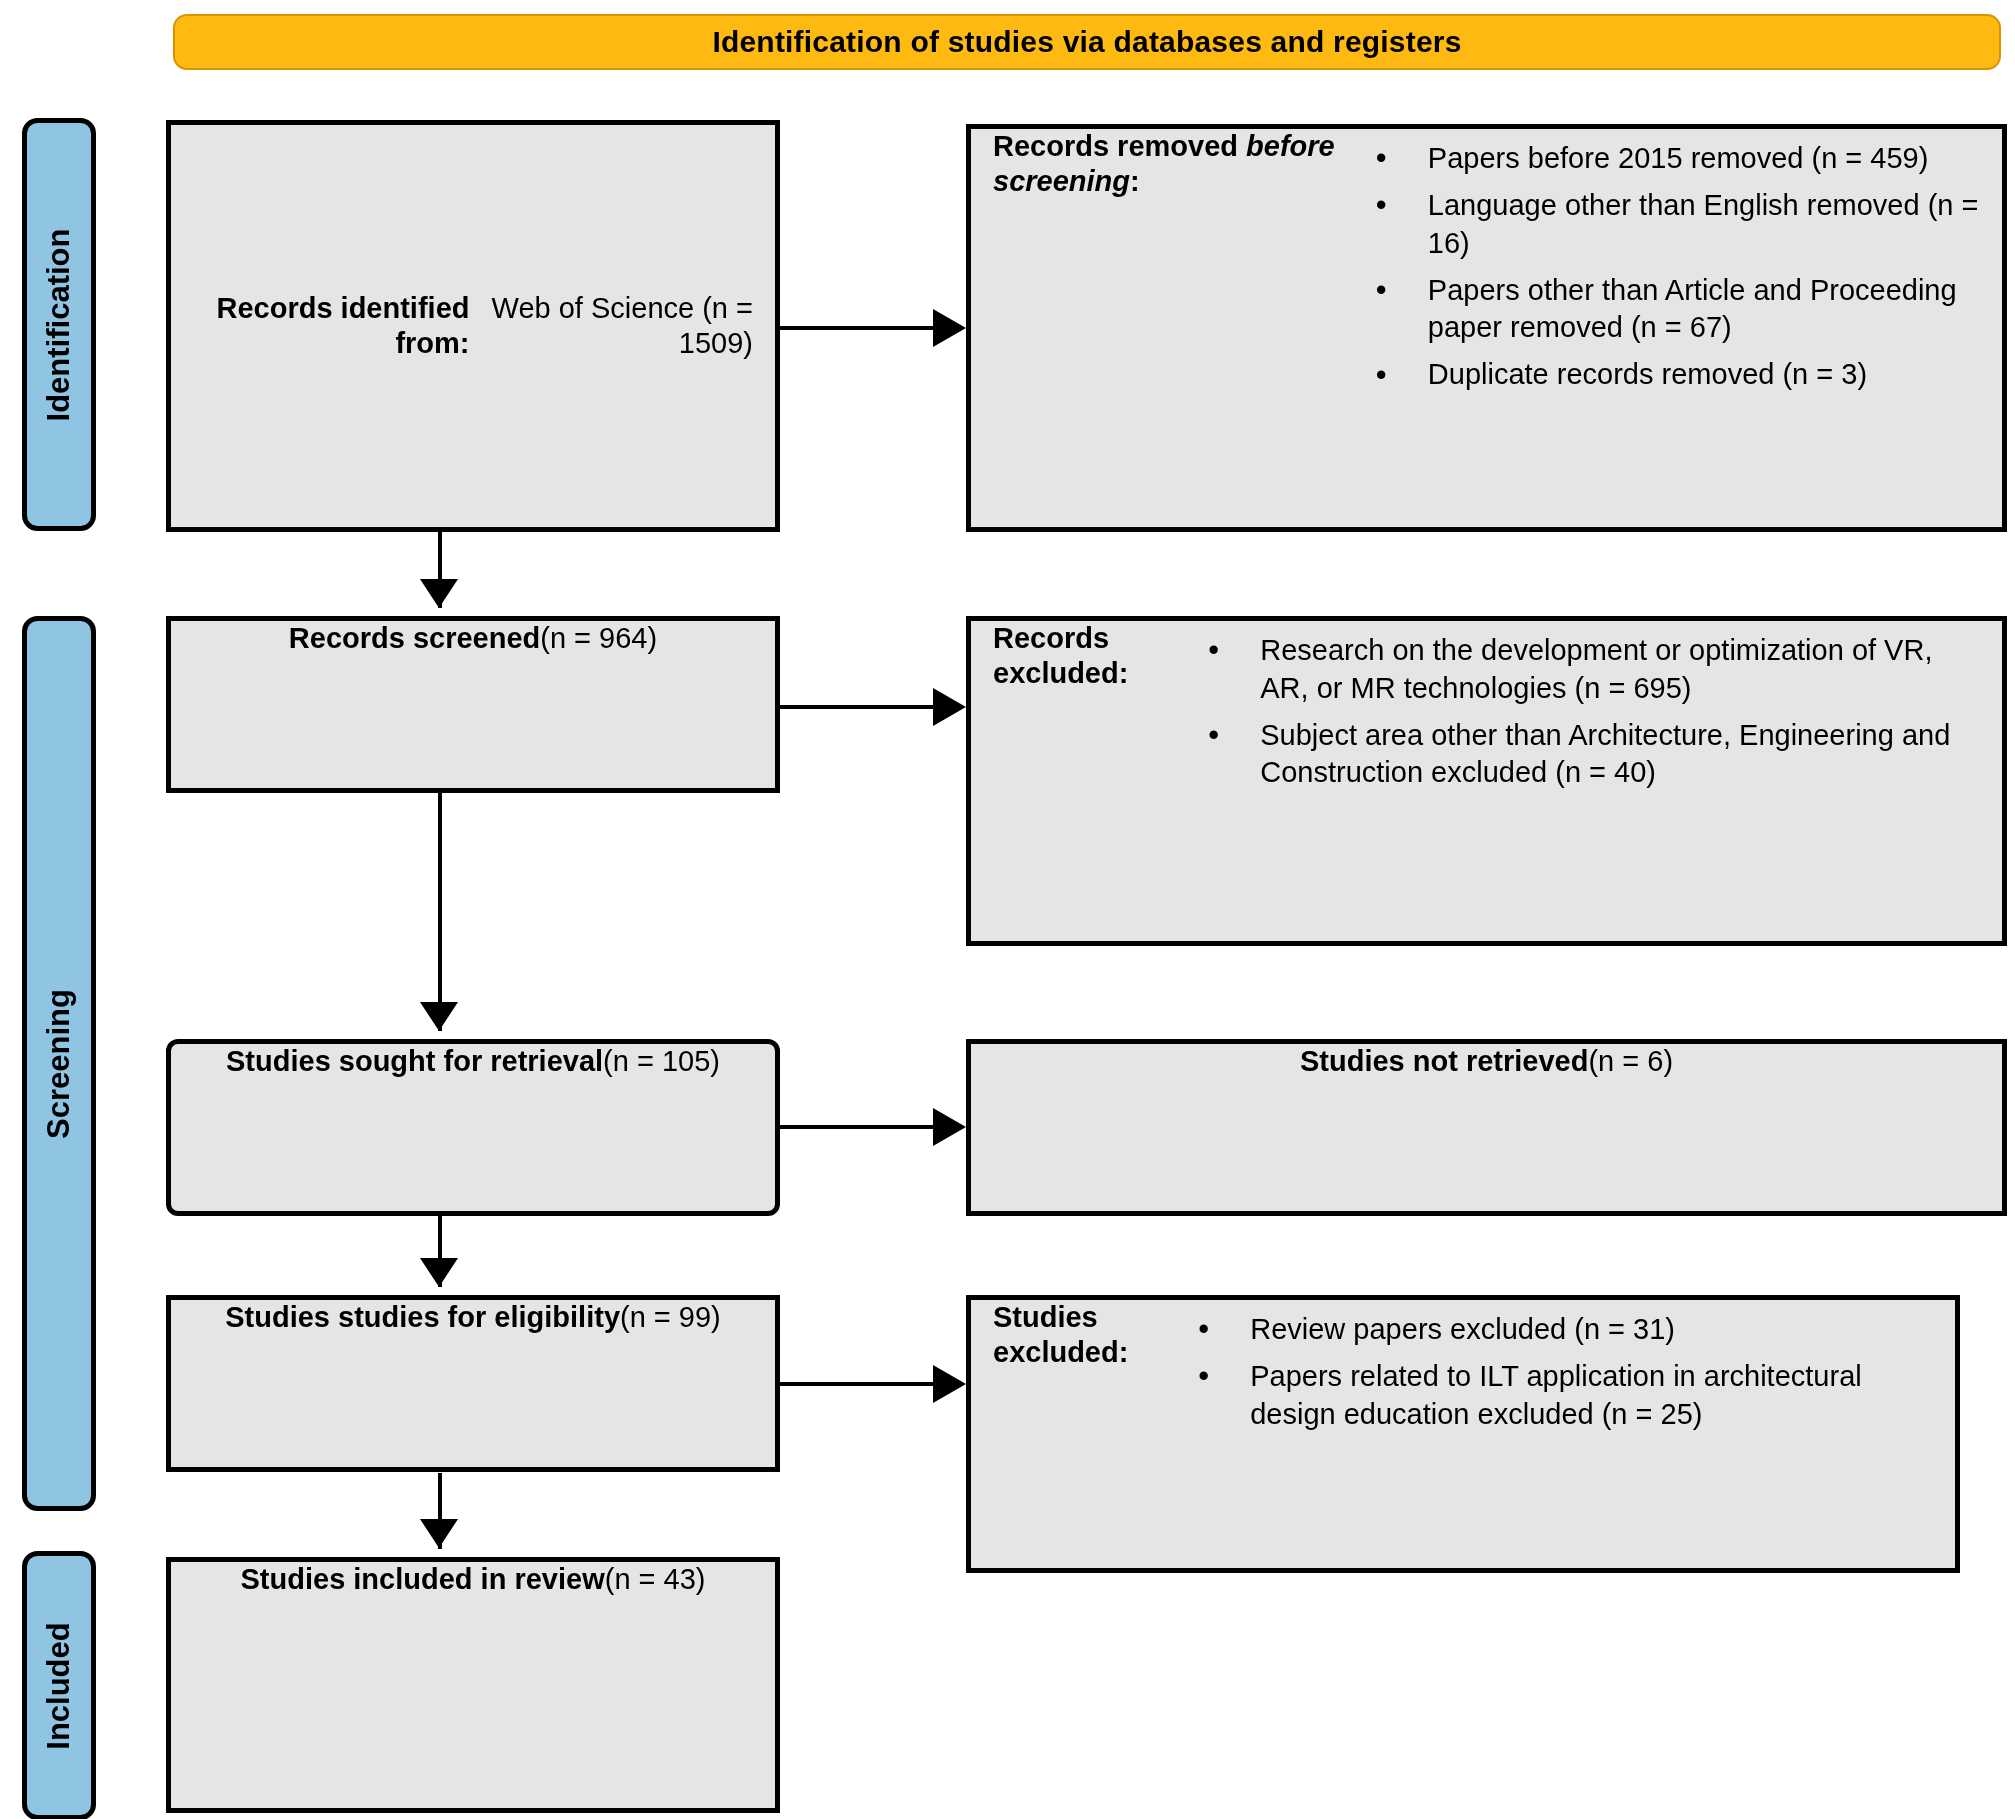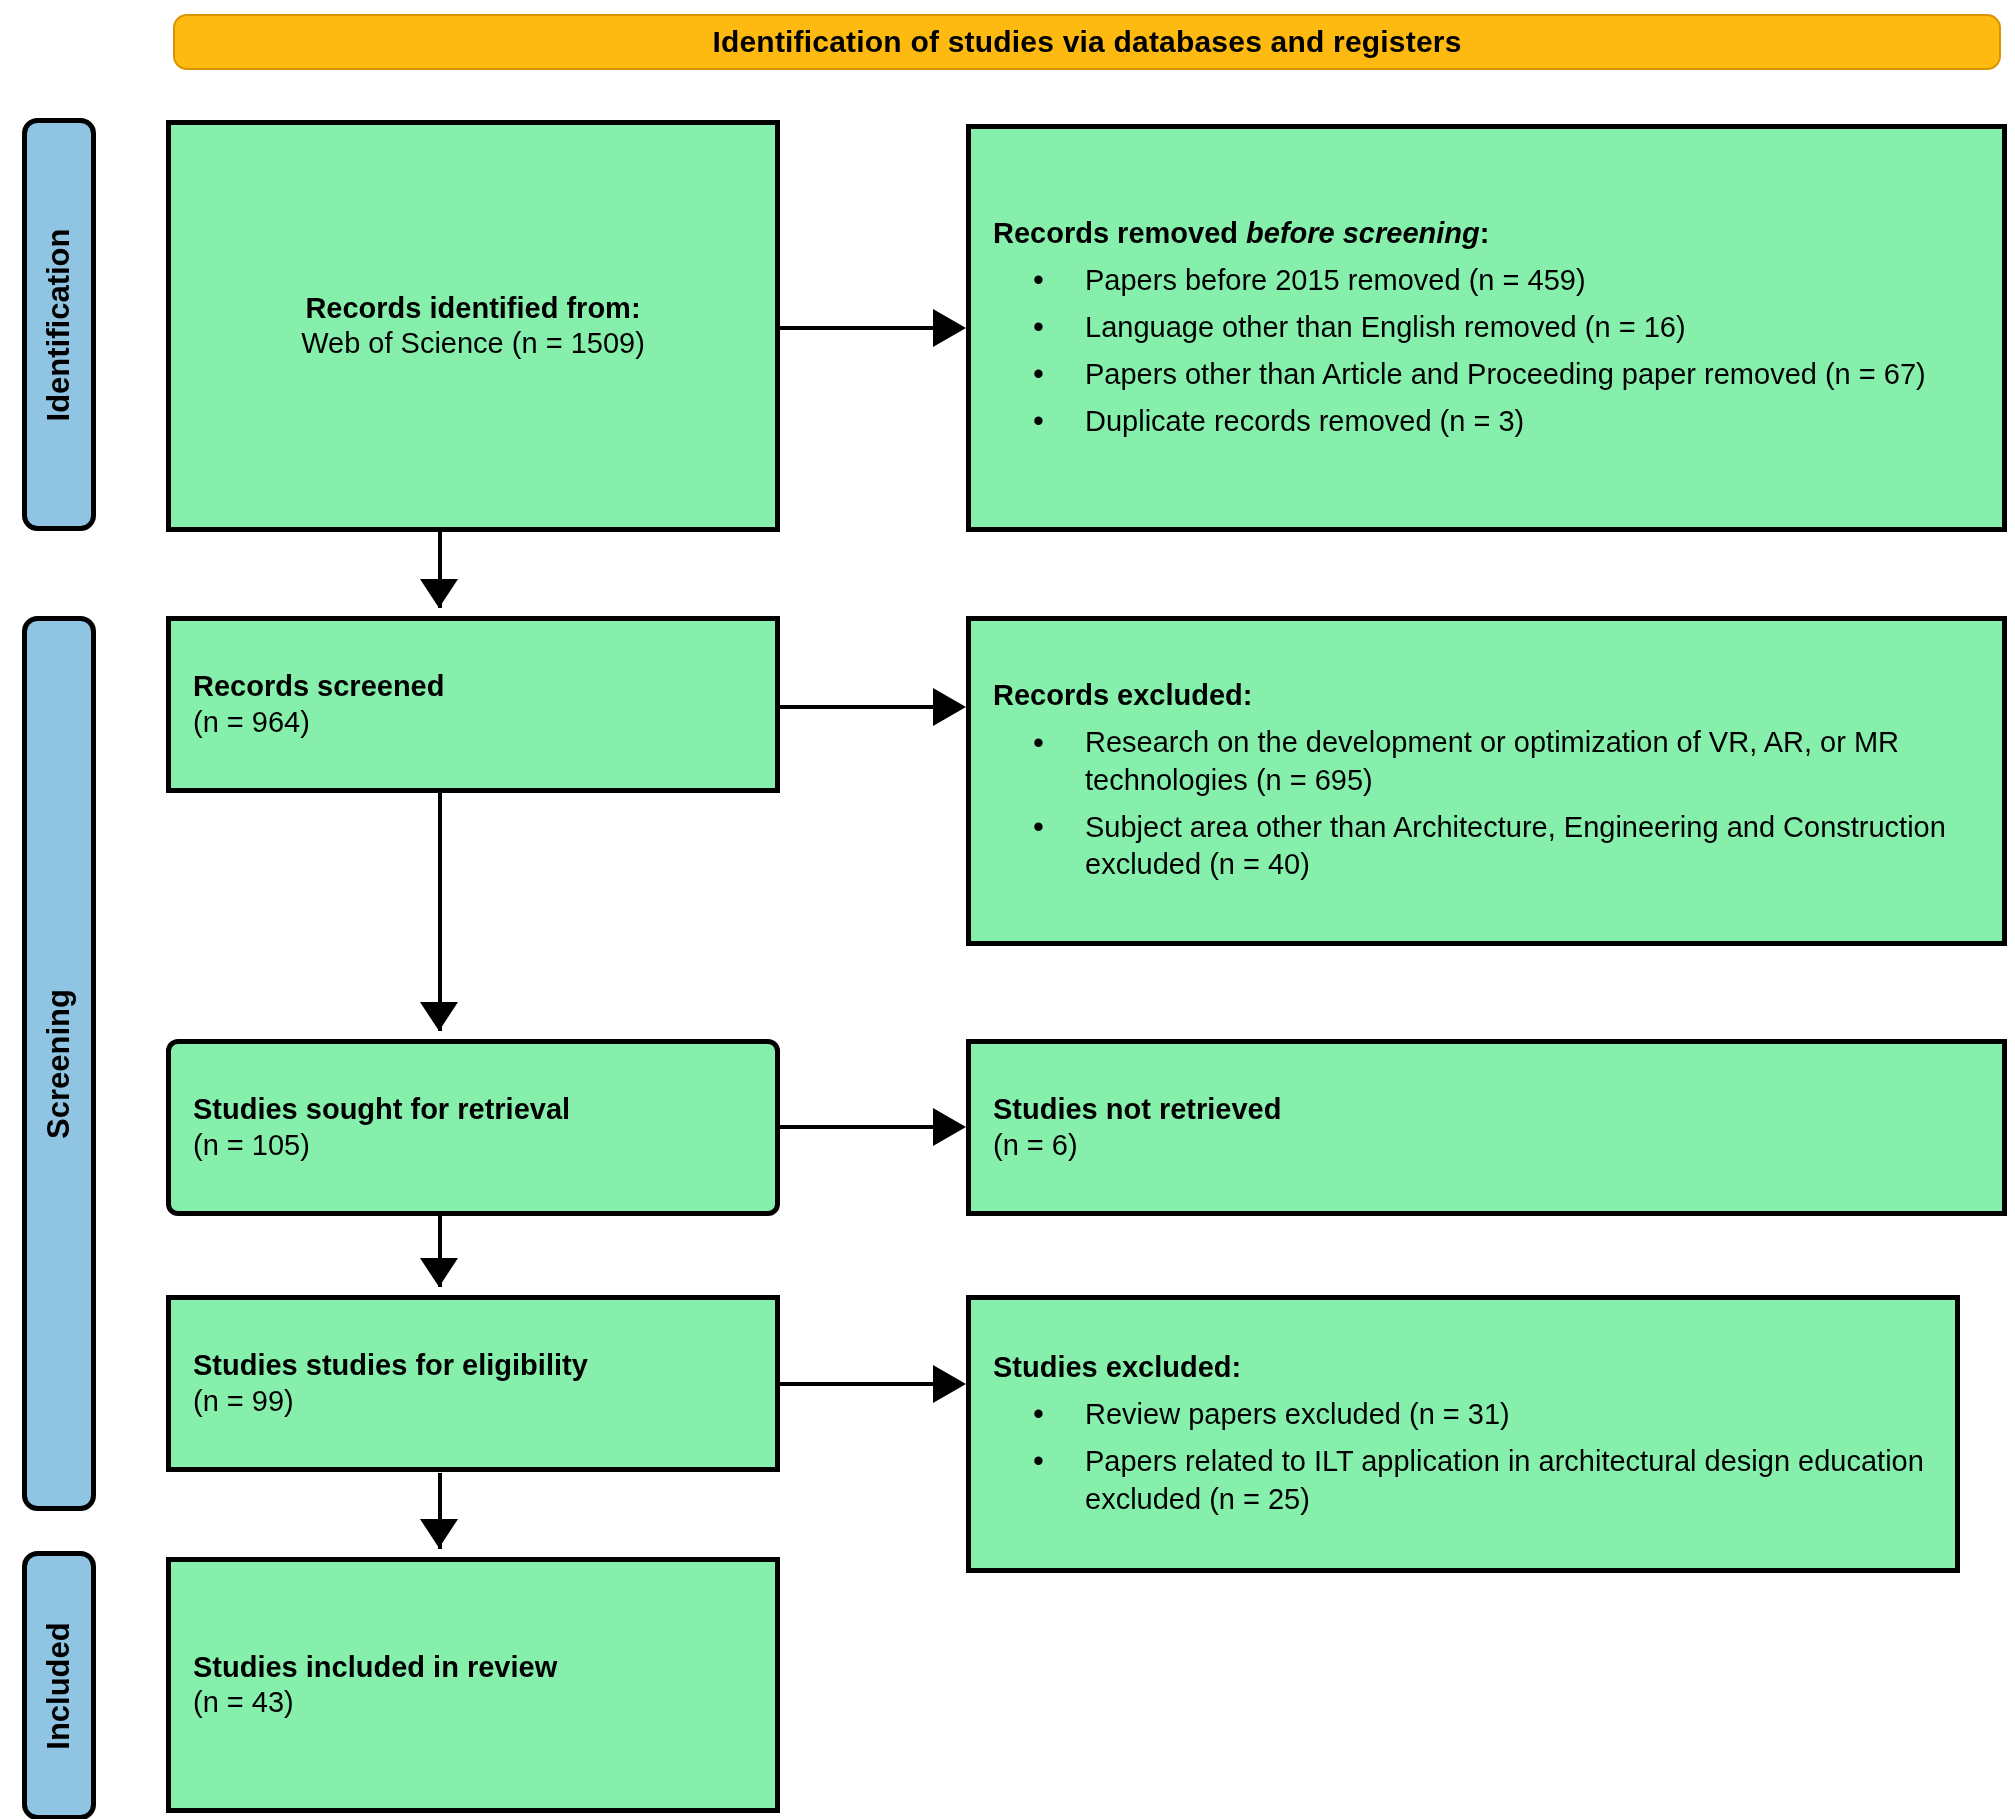--- a/index.html
+++ b/index.html
@@ -62,29 +62,28 @@
     font-weight: bold;
     color: #000000;
   }
   .phase-identification { top: 118px;  height: 413px; }
   .phase-screening      { top: 616px;  height: 895px; }
   .phase-included       { top: 1551px; height: 269px; }
 
   
   .flow-box {
     position: absolute;
-    background: #86efac;
+    background: #e5e5e5;
     border: 5.4px solid #000000;
     box-sizing: border-box;
     padding: 0 22px;
     display: flex;
-    flex-direction: column;
     justify-content: center;
   }
-  .flow-box.center-text { align-items: center; text-align: left; }
+  .flow-box.center-text { align-items: center; text-align: right; }
 
   .box-title {
     font-size: 29px;
     font-weight: bold;
     color: #000000;
     line-height: 1.22;
   }
   .box-title em { font-style: italic; }
   .box-sub {
     font-size: 29px;

